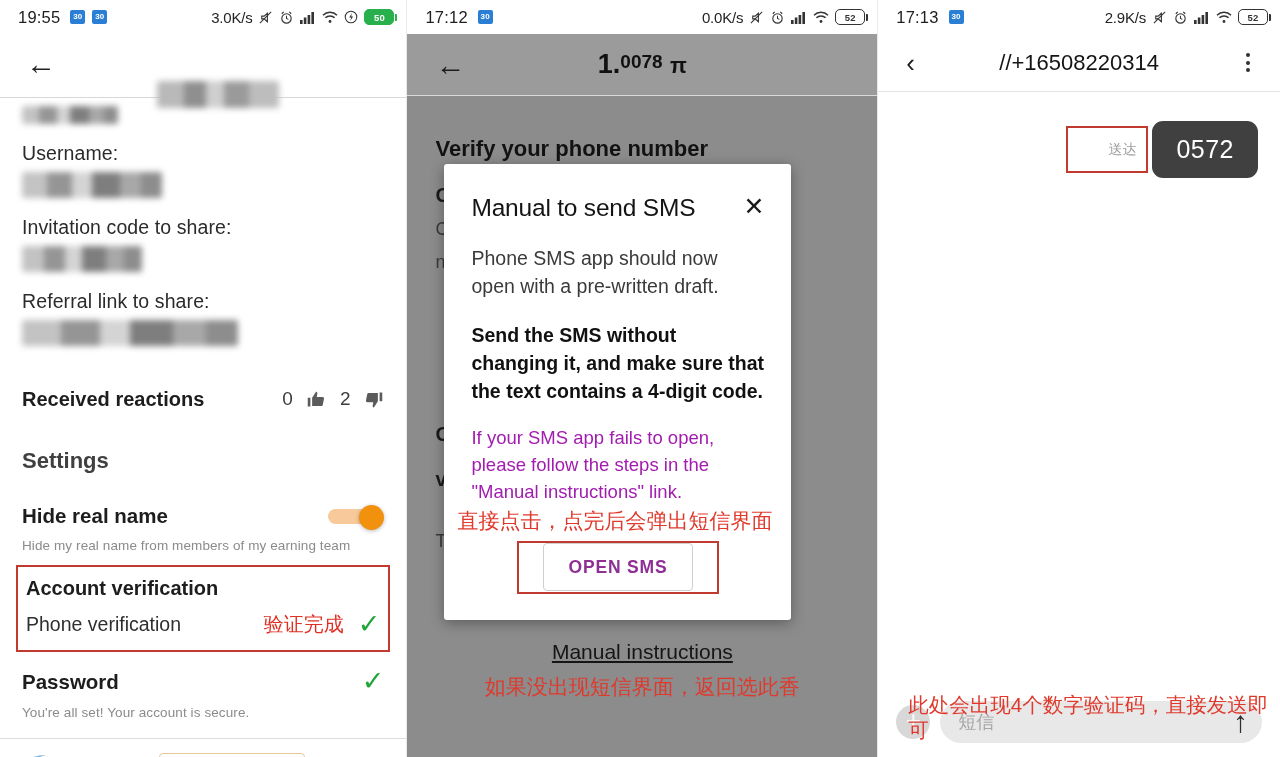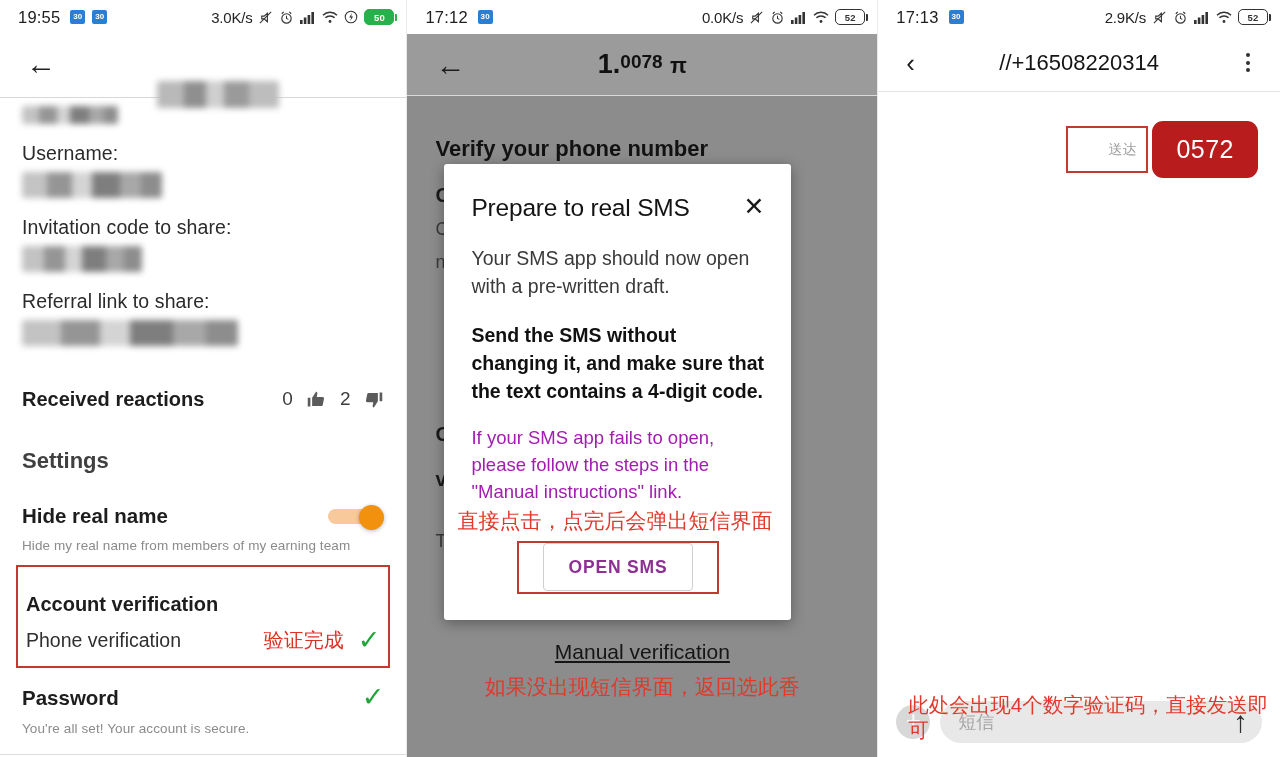--- a/index.html
+++ b/index.html
@@ -88,21 +88,21 @@
   }
   .toggle-knob {
     position: absolute; right: 0; top: 0; width: 25px; height: 25px;
     background: #f1910e; border-radius: 50%;
     box-shadow: 0 1px 4px rgba(0,0,0,.28);
   }
   .hint { font-size: 13.5px; color: #8b8b8b; margin-top: 10px; letter-spacing: .1px; }
 
   .acct-box {
     position: relative; border: 2px solid #c2392f; margin: 12px -6px 0 -6px;
-    padding: 26px 8px 12px 8px;
+    padding: 10px 8px 12px 8px;
   }
   .acct-title { font-size: 20px; font-weight: bold; color: #1d1d1d; }
   .acct-row { display: flex; align-items: center; margin-top: 11px; }
   .acct-sub { font-size: 19.5px; color: #2f2f2f; }
   .anno-red {
     color: #e03024; font-size: 20px; font-weight: 500; margin-left: auto;
     margin-right: 14px; white-space: nowrap;
   }
   .tick { color: #1fa637; font-size: 27px; font-weight: 300; line-height: 1; }
 
@@ -185,21 +185,21 @@
   .r-menu i { width: 4px; height: 4px; background: #303030; border-radius: 50%; display: block; }
   .r-thread { padding: 18px 22px 0 22px; }
   .r-time { text-align: right; font-size: 13.5px; color: #9a9a9a; padding-right: 18px; }
   .r-msg-row { display: flex; align-items: center; justify-content: flex-end; margin-top: 11px; }
   .r-status-box {
     border: 2px solid #c2392f; padding: 12px 10px 12px 40px; background: #fff;
     margin-right: 4px;
   }
   .r-status { font-size: 14px; color: #9d9d9d; }
   .r-bubble {
-    background: #b91c1c; color: #fff; font-size: 25px; border-radius: 11px;
+    background: #404040; color: #fff; font-size: 25px; border-radius: 11px;
     padding: 14px 24px; letter-spacing: .5px;
   }
   .r-inputbar { position: absolute; left: 0; right: 0; bottom: 14px; padding: 0 18px;
     display: flex; align-items: center; }
   .r-plus {
     width: 34px; height: 34px; border-radius: 50%; background: #d8d8d8;
     color: #fafafa; font-size: 26px; line-height: 30px; text-align: center;
     flex: 0 0 auto; font-weight: 300;
   }
   .r-input {
@@ -405,35 +405,35 @@
       <div class="m-ghost">C</div>
       <div class="m-ghost-sm">C</div>
       <div class="m-ghost-sm">n</div>
       <div class="m-ghost" style="margin-top:150px">C</div>
       <div class="m-ghost">v</div>
       <div class="m-ghost-sm" style="margin-top:40px">T</div>
     </div>
 
     <div class="dialog">
       <div class="dlg-head">
-        <span class="dlg-title">Prepare to real SMS</span>
+        <span class="dlg-title">Manual to send SMS</span>
         <span class="dlg-x">✕</span>
       </div>
-      <div class="dlg-p">Your SMS app should now open with a pre-written draft.</div>
+      <div class="dlg-p">Phone SMS app should now open with a pre-written draft.</div>
       <div class="dlg-strong">Send the SMS without changing it, and make sure that the text contains a 4-digit code.</div>
       <div class="dlg-p2">If your SMS app fails to open, please follow the steps in the "Manual instructions" link.</div>
       <div class="dlg-anno">直接点击，点完后会弹出短信界面</div>
       <div class="dlg-btn-wrap">
         <span class="dlg-btn-outline">
           <span class="open-sms">OPEN SMS</span>
         </span>
       </div>
     </div>
 
-    <div class="m-manual">Manual verification</div>
+    <div class="m-manual">Manual instructions</div>
     <div class="m-anno2">如果没出现短信界面，返回选此香</div>
   </div>
 
   <div class="vsep"></div>
 
   <div class="panel panel-right">
 
     <div class="statusbar">
       <span class="sb-time">17:13</span>
       <span class="sb-badges">

